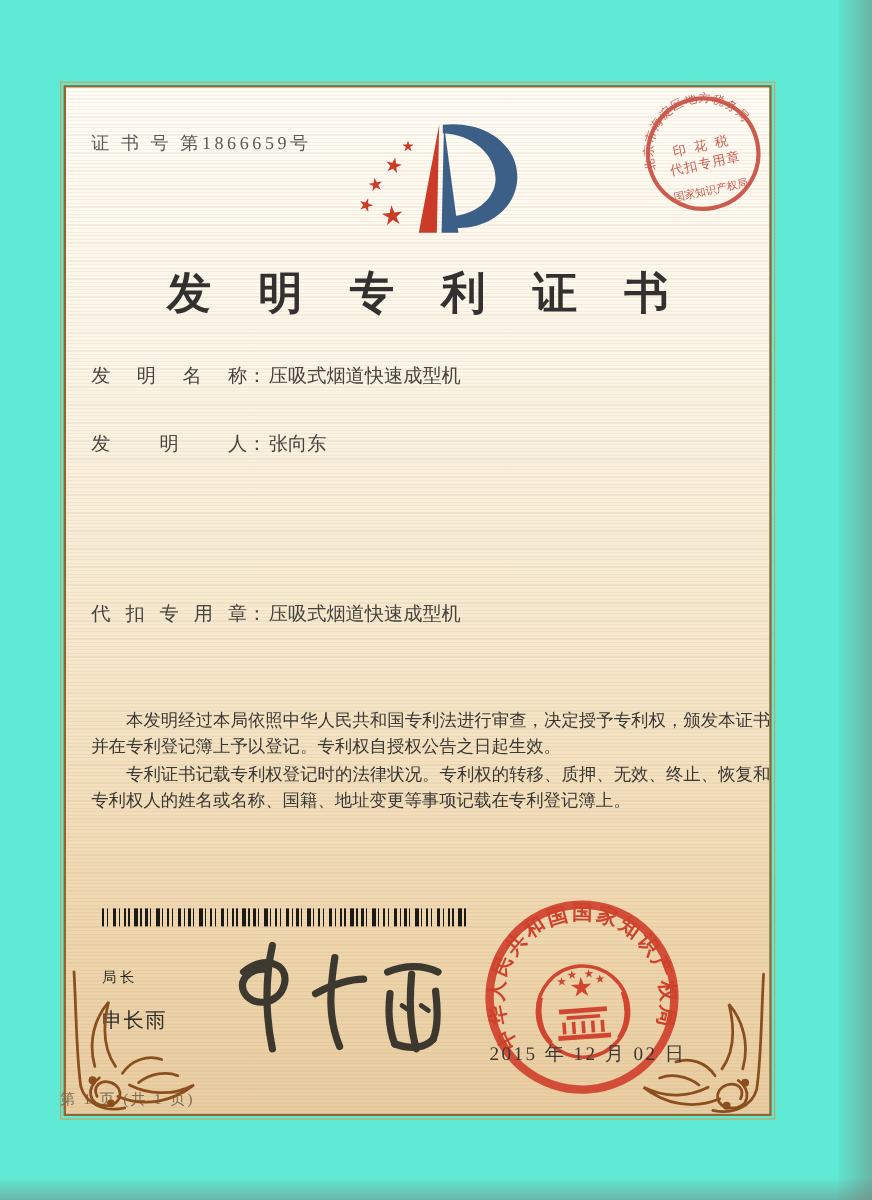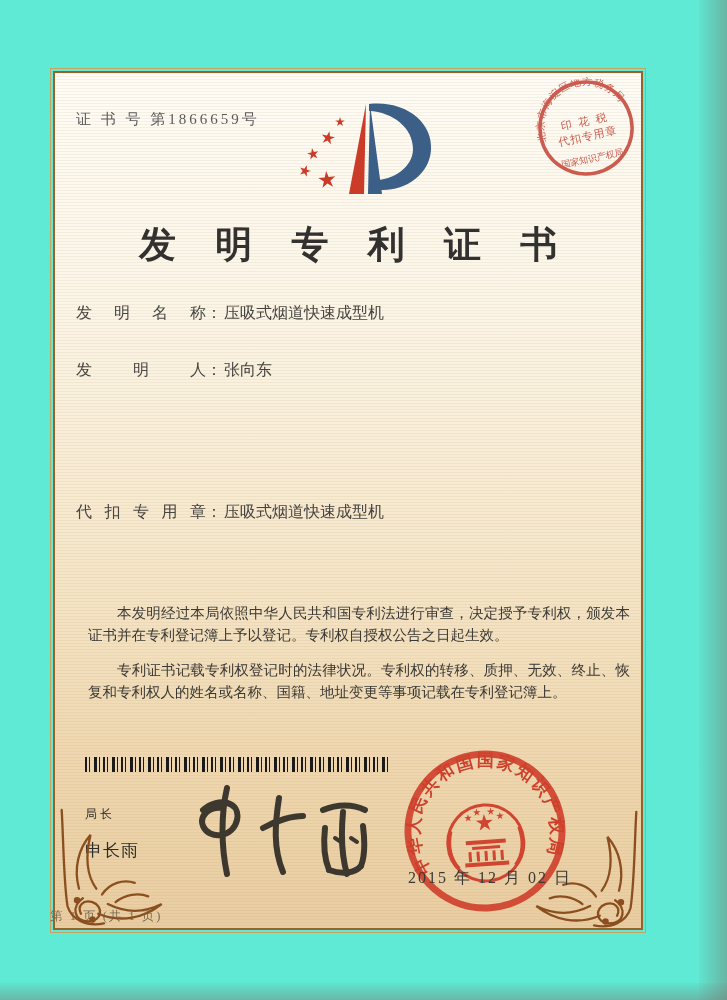--- a/index.html
+++ b/index.html
@@ -38,21 +38,21 @@
 
   .field { left:76px; width:560px; font-size:16px; color:#474542; white-space:nowrap; }
   .f-label { display:inline-block; width:130px; text-align:justify; text-align-last:justify; vertical-align:bottom; }
   .f-sep { display:inline-block; }
   .f-value { display:inline-block; margin-left:2px; color:#45433f; }
   #field-0 { top:303px; } #field-1 { top:360px; } #field-2 { top:406px; }
   #field-3 { top:452px; } #field-4 { top:502px; } #field-5 { top:552px; }
 
   .body-text { left:76px; top:590px; width:566px; color:#3a3834;
     font-size:14.5px; line-height:22.4px; text-align:justify; }
-  .body-text p { text-indent:2em; margin:12px; }
+  .body-text p { text-indent:2em; margin:0; }
 
   .barcode { left:85px; top:757px; width:305px; height:15px;
     background:repeating-linear-gradient(90deg,
       #1c1a18 0 2px, rgba(0,0,0,0) 2px 4px,
       #1c1a18 4px 5px, rgba(0,0,0,0) 5px 9px,
       #1c1a18 9px 12px, rgba(0,0,0,0) 12px 14px,
       #1c1a18 14px 15px, rgba(0,0,0,0) 15px 18px); }
 
   .signer-title { left:85px; top:806px; font-size:12px; color:#2f2d2a;
     font-family:"Liberation Sans","DejaVu Sans",sans-serif; letter-spacing:3px; }

